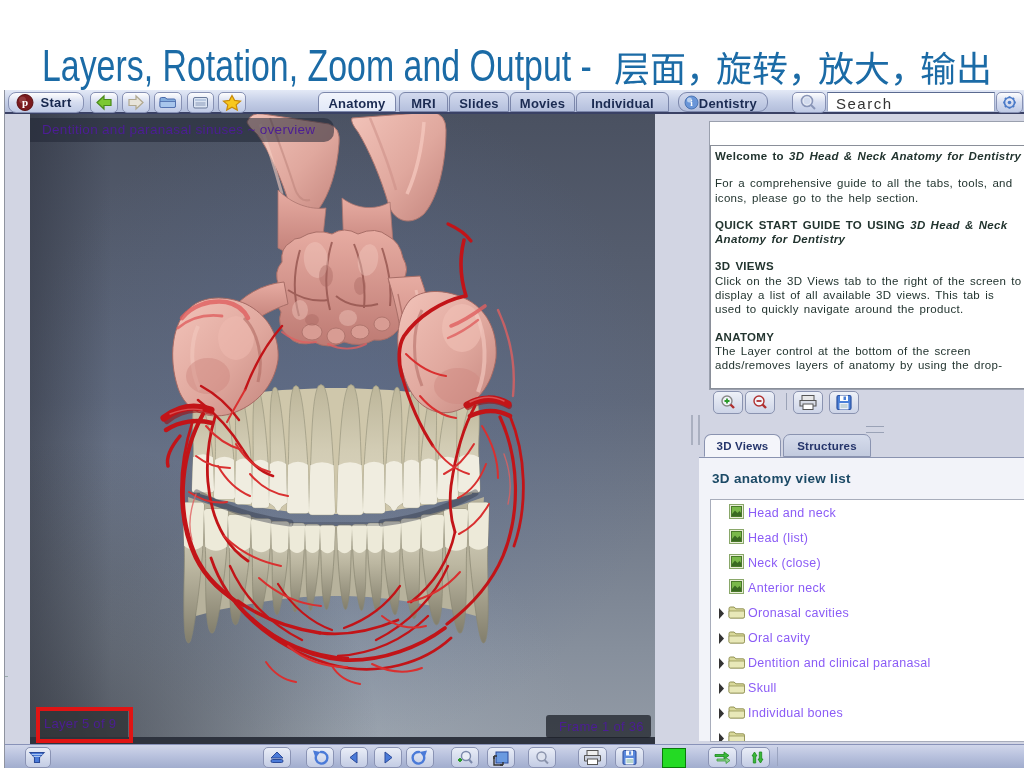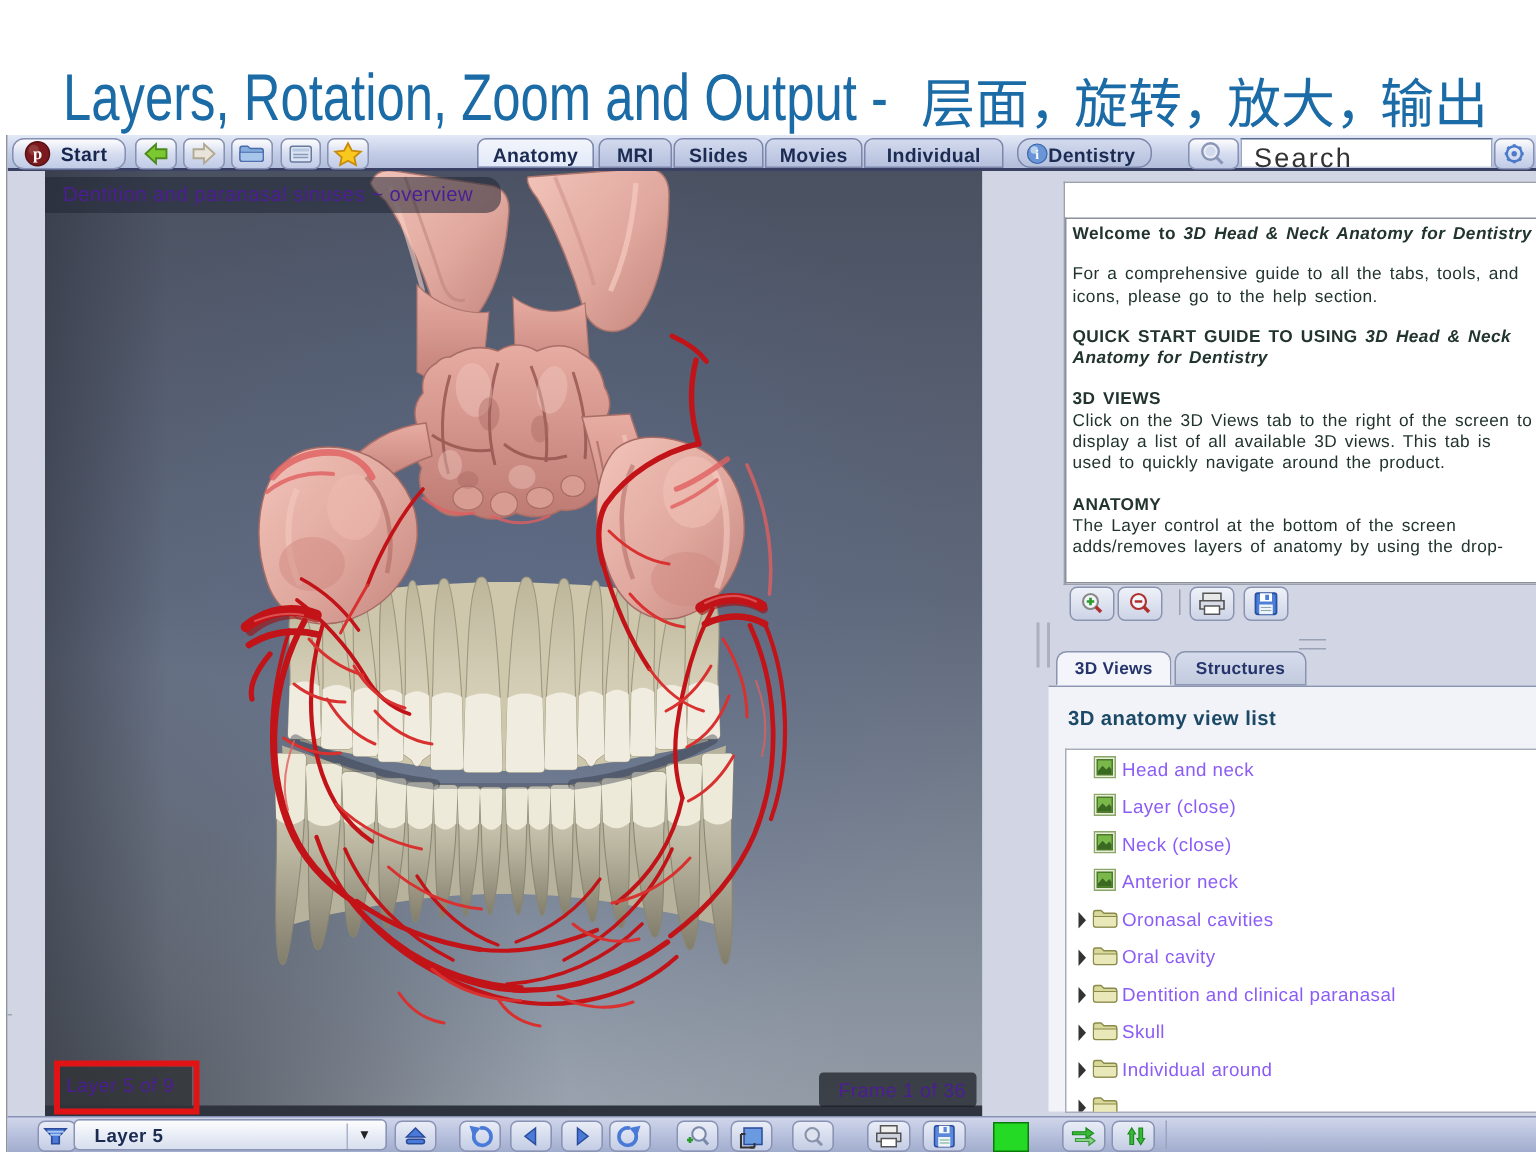--- a/index.html
+++ b/index.html
@@ -88,21 +88,21 @@
         <circle cx="7.5" cy="7.5" r="6.5" fill="#6a96d8" stroke="#3a66a8" stroke-width="0.8"></circle>
         <circle cx="5.5" cy="5" r="2.5" fill="#cfe0f4" opacity="0.8"></circle>
         <text x="7.5" y="11" font-size="9" font-weight="bold" fill="#fff" text-anchor="middle" font-family="Liberation Serif">i</text>
       </svg></div>
   <div class="tbtn" style="left:792px;width:32px"><svg width="32" height="19" viewBox="0 0 32 19">
         <circle cx="14" cy="8" r="5.5" fill="#e9edf6" stroke="#8a96b8" stroke-width="1.6"></circle>
         <circle cx="14" cy="8" r="3.4" fill="#d2dbee"></circle>
         <line x1="18" y1="12" x2="22" y2="16" stroke="#8a96b8" stroke-width="2"></line>
       </svg></div>
   <div style="position:absolute;left:827px;top:2px;width:166px;height:18px;background:#fff;border:1px solid;border-color:#5a6a90 #9aa6c4 #c2cbe0 #9aa6c4">
-      <span style="position:absolute;left:8px;top:2px;font-size:18px;color:#222;letter-spacing:1.5px;color:#333">Search</span>
+      <span style="position:absolute;left:8px;top:2px;font-size:15px;color:#222;letter-spacing:1.5px;color:#333">Search</span>
     </div>
   <div class="tbtn" style="left:996px;width:25px"><svg width="25" height="19" viewBox="0 0 25 19">
         <g fill="none" stroke="#4a7ac8" stroke-width="1.6">
           <circle cx="12.5" cy="9.5" r="5"></circle>
           <circle cx="12.5" cy="9.5" r="1.8" fill="#4a7ac8" stroke="none"></circle>
           <path d="M12.5 3.2 L12.5 5 M12.5 14 L12.5 15.8 M6.2 9.5 L8 9.5 M17 9.5 L18.8 9.5 M8 5 L9.2 6.2 M15.8 12.8 L17 14 M8 14 L9.2 12.8 M15.8 6.2 L17 5" stroke-width="2"></path>
         </g>
       </svg></div>
   <div style="position:absolute;left:0;top:586px;width:8px;height:1px;background:#9aa"></div>
     <div id="lborder"></div>
@@ -412,21 +412,21 @@
         <rect x="0.5" y="0.5" width="14" height="14" fill="#e9edd8" stroke="#8aa86a"></rect>
         <rect x="2.5" y="2.5" width="10" height="10" fill="#7ab84a" stroke="#4a7a2a"></rect>
         <path d="M3 10 L6 6.5 L8.5 9 L10.5 7 L12 9 L12 12 L3 12 Z" fill="#3a6a22"></path>
       </svg>
       <div class="li" style="left:37px;top:6px">Head and neck</div>
     <svg width="15" height="15" style="position:absolute;left:18px;top:29px">
         <rect x="0.5" y="0.5" width="14" height="14" fill="#e9edd8" stroke="#8aa86a"></rect>
         <rect x="2.5" y="2.5" width="10" height="10" fill="#7ab84a" stroke="#4a7a2a"></rect>
         <path d="M3 10 L6 6.5 L8.5 9 L10.5 7 L12 9 L12 12 L3 12 Z" fill="#3a6a22"></path>
       </svg>
-      <div class="li" style="left:37px;top:31px">Layer (close)</div>
+      <div class="li" style="left:37px;top:31px">Head (list)</div>
     <svg width="15" height="15" style="position:absolute;left:18px;top:54px">
         <rect x="0.5" y="0.5" width="14" height="14" fill="#e9edd8" stroke="#8aa86a"></rect>
         <rect x="2.5" y="2.5" width="10" height="10" fill="#7ab84a" stroke="#4a7a2a"></rect>
         <path d="M3 10 L6 6.5 L8.5 9 L10.5 7 L12 9 L12 12 L3 12 Z" fill="#3a6a22"></path>
       </svg>
       <div class="li" style="left:37px;top:56px">Neck (close)</div>
     <svg width="15" height="15" style="position:absolute;left:18px;top:79px">
         <rect x="0.5" y="0.5" width="14" height="14" fill="#e9edd8" stroke="#8aa86a"></rect>
         <rect x="2.5" y="2.5" width="10" height="10" fill="#7ab84a" stroke="#4a7a2a"></rect>
         <path d="M3 10 L6 6.5 L8.5 9 L10.5 7 L12 9 L12 12 L3 12 Z" fill="#3a6a22"></path>
@@ -454,37 +454,33 @@
         <path d="M2 4 L7 9.5 L2 15 Z" fill="#333"></path>
         <path d="M12 4.5 Q12 3 13.5 3 L17 3 L19 4.8 L26 4.8 Q27.5 4.8 27.5 6.3 L27.5 12.5 Q27.5 14 26 14 L13.5 14 Q12 14 12 12.5 Z" fill="#d8d89a" stroke="#8a8a4a" stroke-width="0.9"></path>
         <path d="M12 7 L27.5 7 L27.5 12.5 Q27.5 14 26 14 L13.5 14 Q12 14 12 12.5 Z" fill="#e8e8b8" stroke="#8a8a4a" stroke-width="0.7"></path>
       </svg>
       <div class="li" style="left:37px;top:181px">Skull</div>
     <svg width="30" height="15" style="position:absolute;left:6px;top:204px">
         <path d="M2 4 L7 9.5 L2 15 Z" fill="#333"></path>
         <path d="M12 4.5 Q12 3 13.5 3 L17 3 L19 4.8 L26 4.8 Q27.5 4.8 27.5 6.3 L27.5 12.5 Q27.5 14 26 14 L13.5 14 Q12 14 12 12.5 Z" fill="#d8d89a" stroke="#8a8a4a" stroke-width="0.9"></path>
         <path d="M12 7 L27.5 7 L27.5 12.5 Q27.5 14 26 14 L13.5 14 Q12 14 12 12.5 Z" fill="#e8e8b8" stroke="#8a8a4a" stroke-width="0.7"></path>
       </svg>
-      <div class="li" style="left:37px;top:206px">Individual around</div>
+      <div class="li" style="left:37px;top:206px">Individual bones</div>
     <svg width="30" height="15" style="position:absolute;left:6px;top:229px">
         <path d="M2 4 L7 9.5 L2 15 Z" fill="#333"></path>
         <path d="M12 4.5 Q12 3 13.5 3 L17 3 L19 4.8 L26 4.8 Q27.5 4.8 27.5 6.3 L27.5 12.5 Q27.5 14 26 14 L13.5 14 Q12 14 12 12.5 Z" fill="#d8d89a" stroke="#8a8a4a" stroke-width="0.9"></path>
         <path d="M12 7 L27.5 7 L27.5 12.5 Q27.5 14 26 14 L13.5 14 Q12 14 12 12.5 Z" fill="#e8e8b8" stroke="#8a8a4a" stroke-width="0.7"></path>
       </svg>
   </div>
 
   <div id="bbar"></div>
   <div class="bbtn" style="left:25px;top:657px;width:24px"><svg width="22" height="19" viewBox="0 0 22 19">
         <path d="M4 4.5 L18 4.5 L13.5 9.5 L13.5 14.5 L8.5 14.5 L8.5 9.5 Z" fill="#4a7ad8" stroke="#2a4a9a" stroke-width="1.1"></path>
         <path d="M5.5 6.5 L16.5 6.5 M7.5 8.5 L14.5 8.5" stroke="#a8c4f0" stroke-width="1.2"></path>
       </svg></div>
-  <div style="position:absolute;left:49px;top:656px;width:209px;height:21px;background:linear-gradient(#fdfdfe,#e9edf6 50%,#d8dfee);border:1px solid #8a93b4;border-radius:4px;box-sizing:border-box">
-    <span style="position:absolute;left:13px;top:3px;font-size:12.5px;font-weight:bold;color:#1a2a50;letter-spacing:0.3px">Layer 5</span>
-    <span style="position:absolute;right:3px;top:2px;width:22px;height:15px;border-left:1px solid #aab2cc;text-align:center;font-size:9px;color:#222;padding-top:2px">▼</span>
-  </div>
   <div class="bbtn" style="left:263px;top:657px"><svg width="26" height="19" viewBox="0 0 26 19">
         <path d="M13 4 L19 10 L7 10 Z" fill="#4a7ad8" stroke="#2a4a9a"></path>
         <rect x="7" y="11.5" width="12" height="3" rx="1.5" fill="#4a7ad8" stroke="#2a4a9a"></rect>
       </svg></div>
   <div class="bbtn" style="left:306px;top:657px"><svg width="26" height="19" viewBox="0 0 26 19">
         <path d="M9.5 7 A5.8 5.8 0 1 0 13 4.2" fill="none" stroke="#4a7ad8" stroke-width="2.4"></path>
         <path d="M6 2.5 L13.5 4 L8.5 9.8 Z" fill="#4a7ad8"></path>
       </svg></div>
   <div class="bbtn" style="left:340px;top:657px"><svg width="26" height="19" viewBox="0 0 26 19">
         <path d="M16 4 L9 9.5 L16 15 Z" fill="#4a7ad8" stroke="#2a4a9a"></path>

